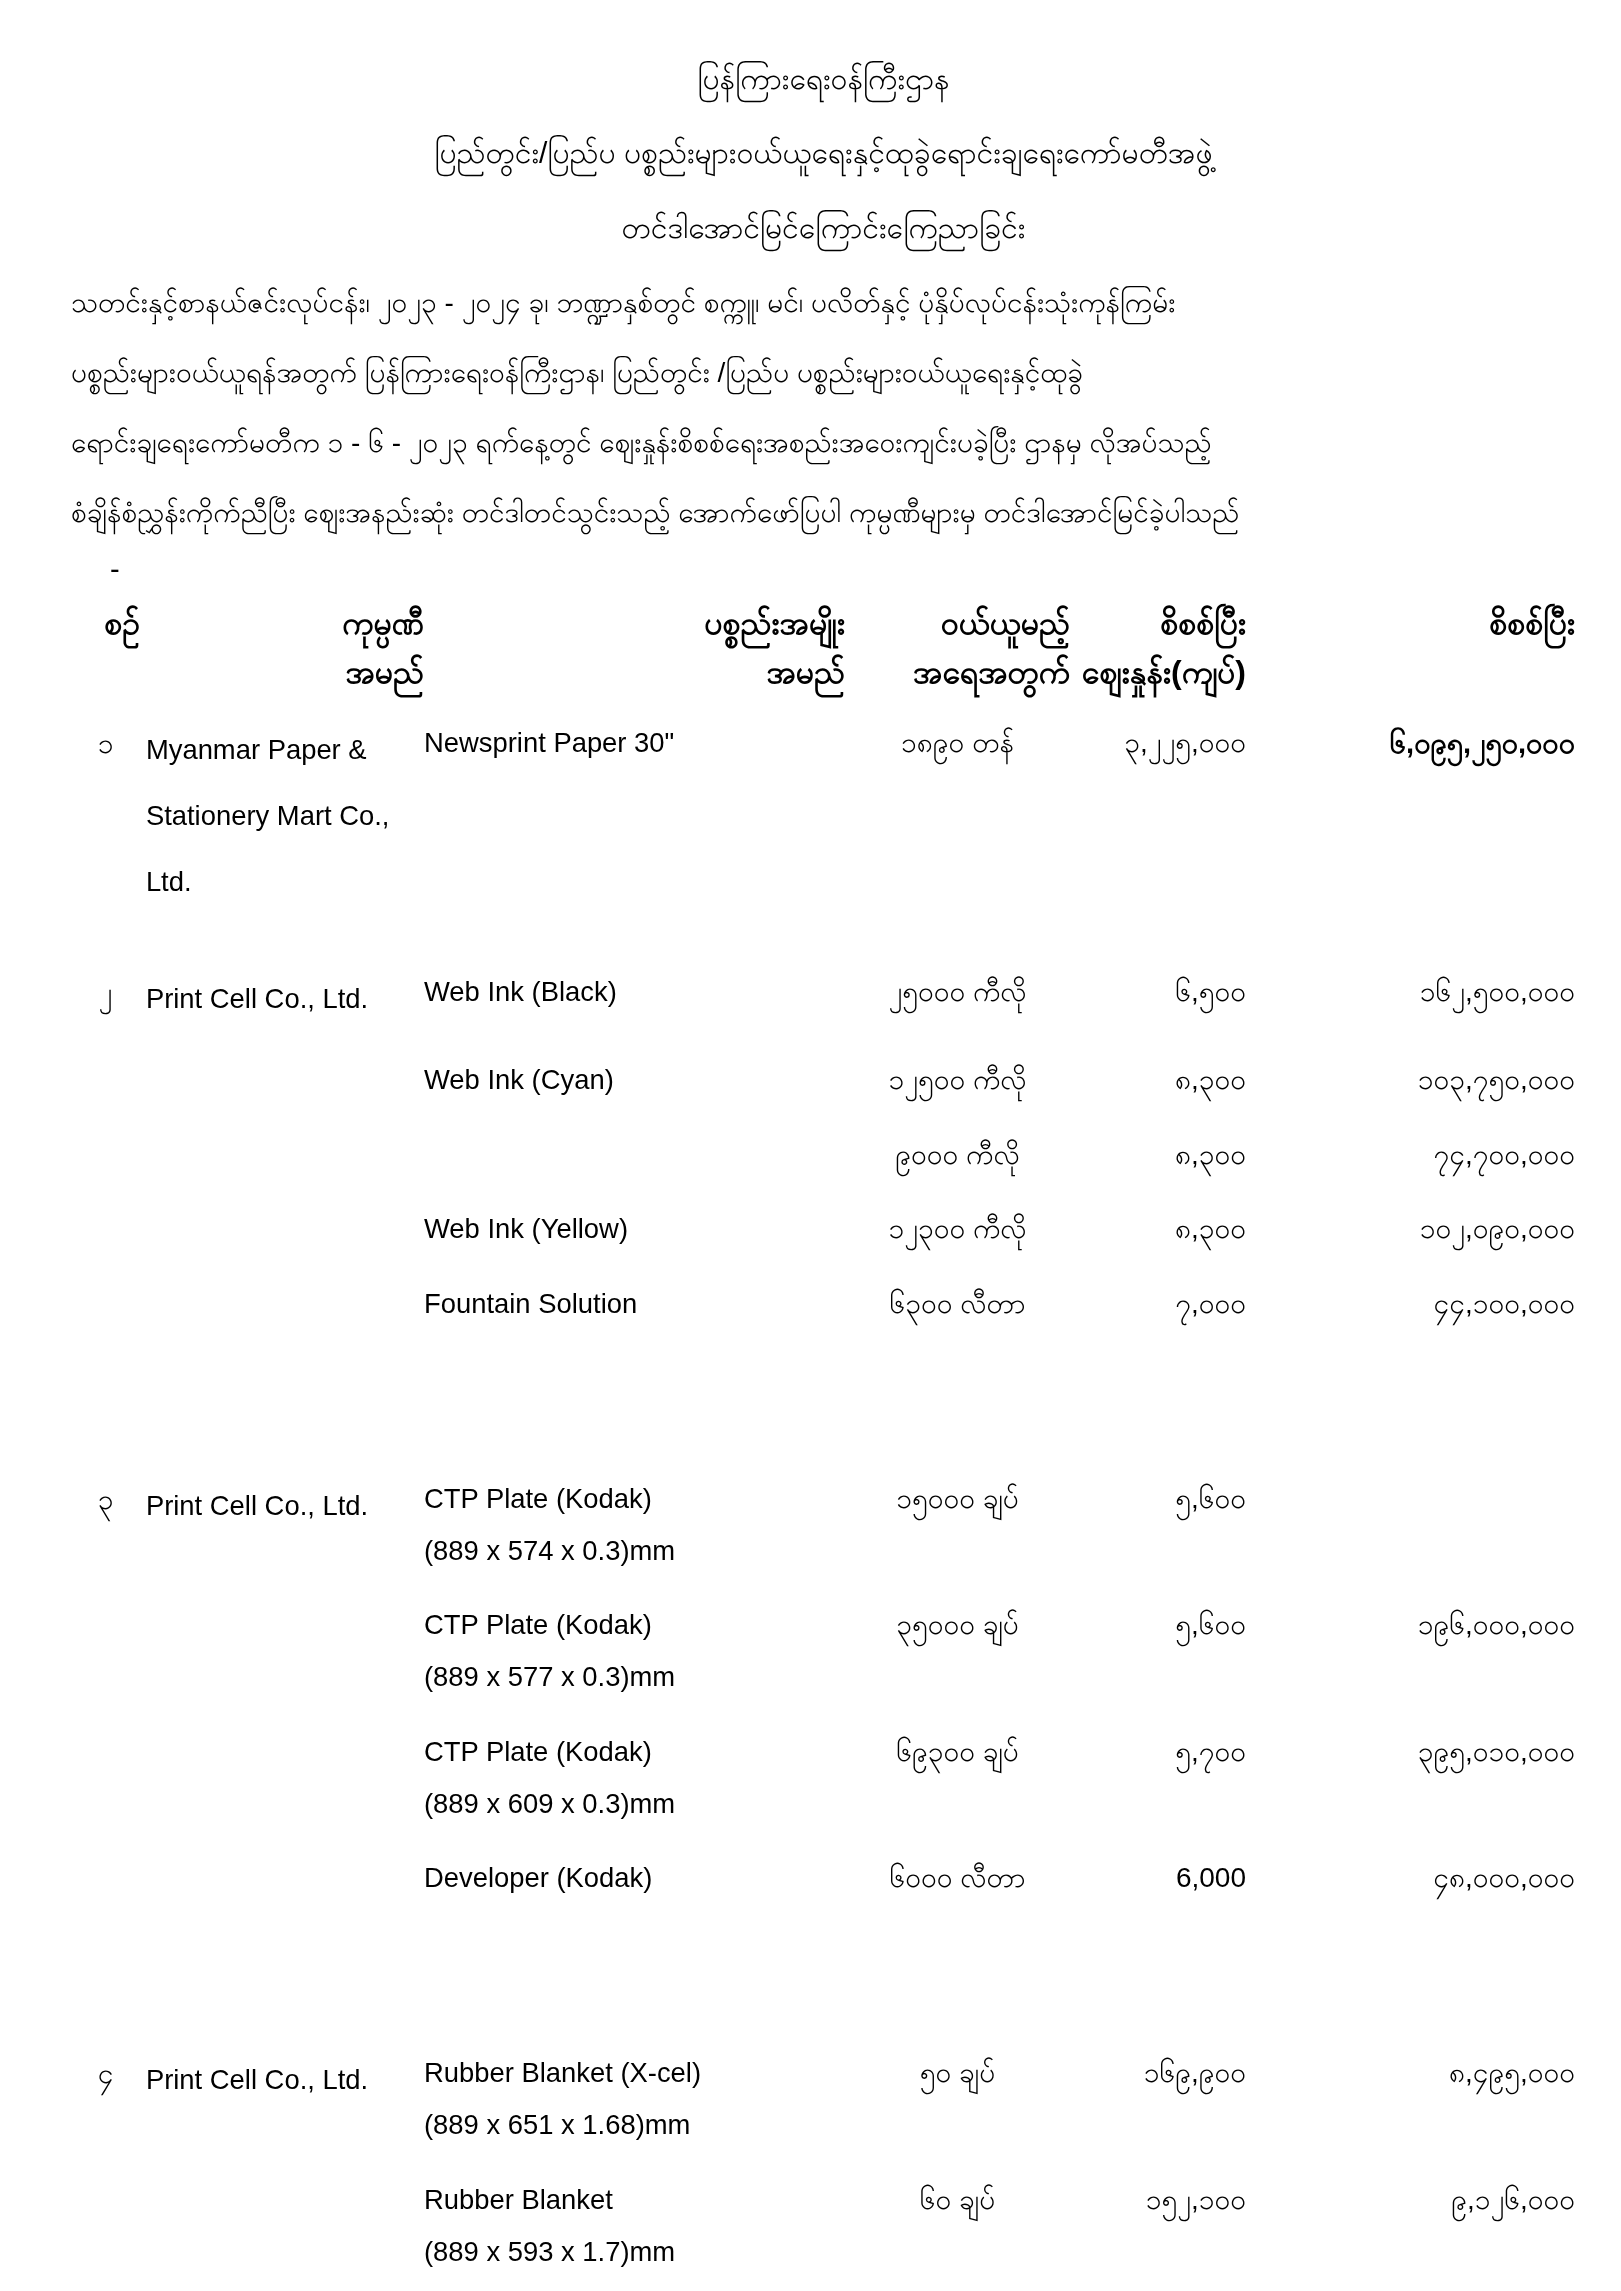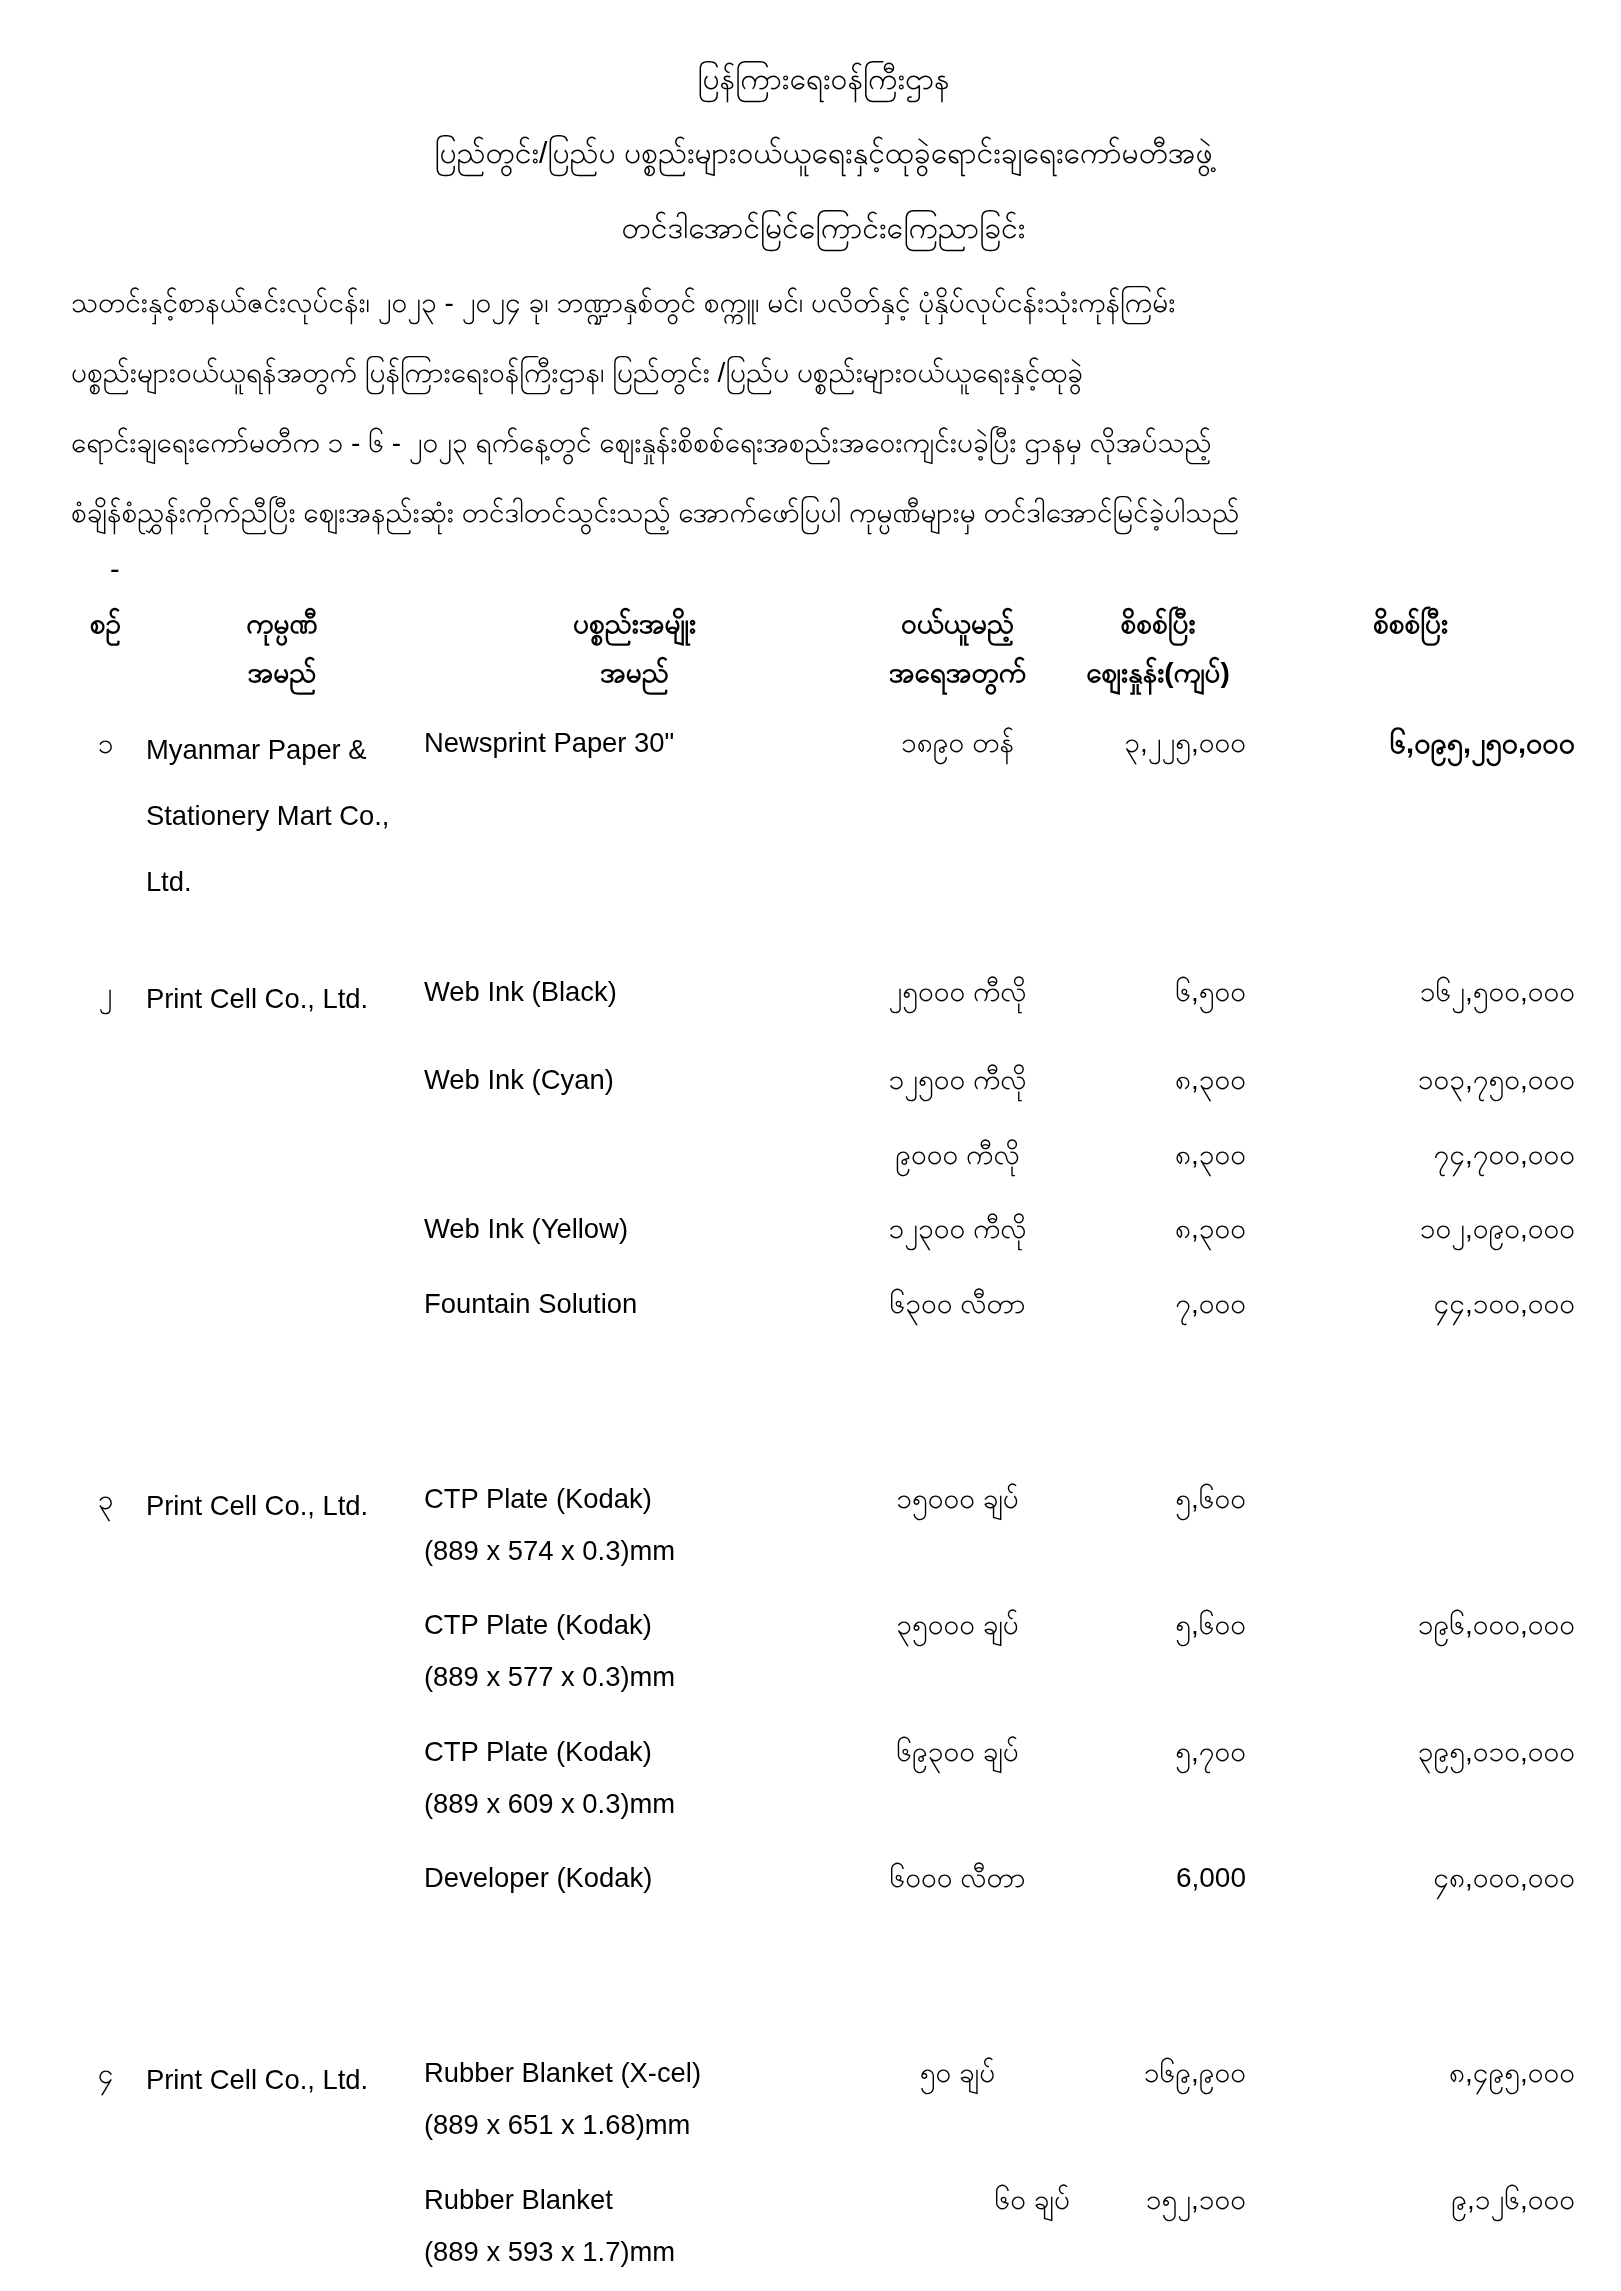--- a/index.html
+++ b/index.html
@@ -21,21 +21,21 @@
   .dash-line{font-size:29px;line-height:39px;padding-left:39px;margin-top:2px;}
   
   .tbl{margin-top:9.8px;}
   .grid{
     display:grid;
     grid-template-columns:69px 284px 421px 225px 176px 329px;
     column-gap:0;row-gap:22.5px;
     align-items:start;
   }
   .hdr{row-gap:0;margin-bottom:19.6px;}
-  .h-cell{font-weight:bold;font-size:28px;line-height:49px;text-align:center;}
+  .h-cell{font-weight:bold;font-size:32px;line-height:49px;text-align:right;}
   .h-cell .h2{min-height:49px;}
   .group{margin-bottom:51px;}
   .group.gap-large{margin-bottom:143px;}
   .c-no{grid-column:1;grid-row:1;text-align:center;font-size:28px;line-height:53px;}
   .c-company{grid-column:2;grid-row:1;font-size:27.4px;line-height:66px;white-space:pre-line;padding-left:5.9px;}
   .c-item{grid-column:3;font-size:27.4px;line-height:52px;white-space:pre-line;}
   .c-qty{grid-column:4;text-align:center;font-size:28px;line-height:52px;white-space:nowrap;}
   .c-price{grid-column:5;text-align:right;font-size:28px;line-height:52px;white-space:nowrap;}
   .c-value{grid-column:6;text-align:right;font-size:28px;line-height:52px;white-space:nowrap;}
   .c-value.bold{font-weight:bold;font-size:29px;}
@@ -143,21 +143,21 @@
         <div class="grid group">
           <div class="c-no">၄</div>
           <div class="c-company">Print Cell Co., Ltd.</div>
           <div class="c-item" style="grid-row: 1;">Rubber Blanket (X-cel)
 (889 x 651 x 1.68)mm</div>
           <div class="c-qty" style="grid-row: 1;">၅၀ ချပ်</div>
           <div class="c-price" style="grid-row: 1;">၁၆၉,၉၀၀</div>
           <div class="c-value" style="grid-row: 1;">၈,၄၉၅,၀၀၀</div>
           <div class="c-item" style="grid-row: 2;">Rubber Blanket
 (889 x 593 x 1.7)mm</div>
-          <div class="c-qty" style="grid-row: 2; text-align: right;">၆၀ ချပ်</div>
+          <div class="c-qty" style="grid-row: 2;">၆၀ ချပ်</div>
           <div class="c-price" style="grid-row: 2;">၁၅၂,၁၀၀</div>
           <div class="c-value" style="grid-row: 2;">၉,၁၂၆,၀၀၀</div>
         </div>
       </div>
   </div>
 
 </div>
 
 
 </body></html>

